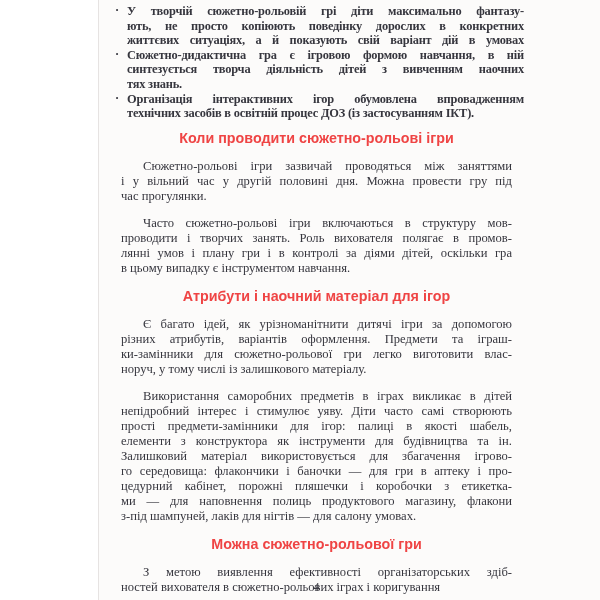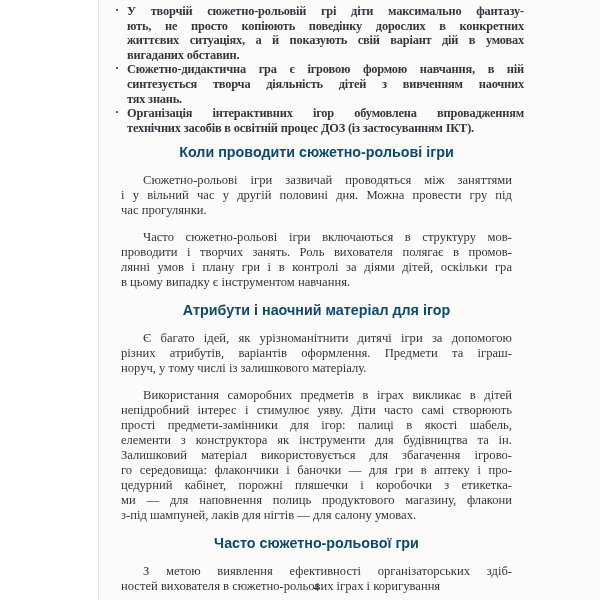--- a/index.html
+++ b/index.html
@@ -33,21 +33,21 @@
   .bdot { position: absolute; left: 6px; top: -1px; font-weight: bold; }
   
   .para .tline:first-child { text-indent: 22px; }
   .para { margin: 12px; }
   
   .h {
     font-family: "Liberation Sans", "DejaVu Sans", sans-serif;
     font-weight: bold;
     font-size: 14.3px;
     line-height: 17px;
-    color: #0c4a6e;
+    color: #ef4444;
     text-align: center;
     margin: 0;
   }
   .h-when     { margin: 9px 0 6px; }
   .h-attrs    { margin: 11px 0 3px; }
   .h-analysis { margin: 2px 0 6px; }
   .pagenum {
     position: absolute;
     left: 10px; right: 76px; top: 580px;
     text-align: center;
@@ -61,21 +61,20 @@
 <div class="page">
   <div class="content">
 
     <div class="bullets">
       <div class="bitem">
         <span class="bdot">·</span>
         <div class="btext">
             <div class="tline">У творчій сюжетно-рольовій грі діти максимально фантазу-</div>
             <div class="tline">ють, не просто копіюють поведінку дорослих в конкретних</div>
             <div class="tline">життєвих ситуаціях, а й показують свій варіант дій в умовах</div>
-            <div class="tline last">вигаданих обставин.</div>
           </div>
       </div>
       <div class="bitem">
         <span class="bdot">·</span>
         <div class="btext">
             <div class="tline">Сюжетно-дидактична гра є ігровою формою навчання, в ній</div>
             <div class="tline">синтезується творча діяльність дітей з вивченням наочних</div>
             <div class="tline last">тях знань.</div>
           </div>
       </div>
@@ -98,35 +97,36 @@
         <div class="tline">Часто сюжетно-рольові ігри включаються в структуру мов-</div>
         <div class="tline">проводити і творчих занять. Роль вихователя полягає в промов-</div>
         <div class="tline">лянні умов і плану гри і в контролі за діями дітей, оскільки гра</div>
         <div class="tline last">в цьому випадку є інструментом навчання.</div>
       </div>
 
     <div class="h h-attrs">Атрибути і наочний матеріал для ігор</div>
     <div class="para">
         <div class="tline">Є багато ідей, як урізноманітнити дитячі ігри за допомогою</div>
         <div class="tline">різних атрибутів, варіантів оформлення. Предмети та іграш-</div>
+        <div class="tline">ки-замінники для сюжетно-рольової гри легко виготовити влас-</div>
         <div class="tline last">норуч, у тому числі із залишкового матеріалу.</div>
       </div>
     <div class="para">
         <div class="tline">Використання саморобних предметів в іграх викликає в дітей</div>
         <div class="tline">непідробний інтерес і стимулює уяву. Діти часто самі створюють</div>
         <div class="tline">прості предмети-замінники для ігор: палиці в якості шабель,</div>
         <div class="tline">елементи з конструктора як інструменти для будівництва та ін.</div>
         <div class="tline">Залишковий матеріал використовується для збагачення ігрово-</div>
         <div class="tline">го середовища: флакончики і баночки — для гри в аптеку і про-</div>
         <div class="tline">цедурний кабінет, порожні пляшечки і коробочки з етикетка-</div>
         <div class="tline">ми — для наповнення полиць продуктового магазину, флакони</div>
         <div class="tline last">з-під шампуней, лаків для нігтів — для салону умовах.</div>
       </div>
 
-    <div class="h h-analysis">Часто сюжетно-рольової гри</div>
+    <div class="h h-analysis">Можна сюжетно-рольової гри</div>
     <div class="para">
         <div class="tline">З метою виявлення ефективності організаторських здіб-</div>
         <div class="tline last">ностей вихователя в сюжетно-рольових іграх і коригування</div>
       </div>
 
   </div>
   <div class="pagenum">4</div>
 </div>
 
 </body></html>

